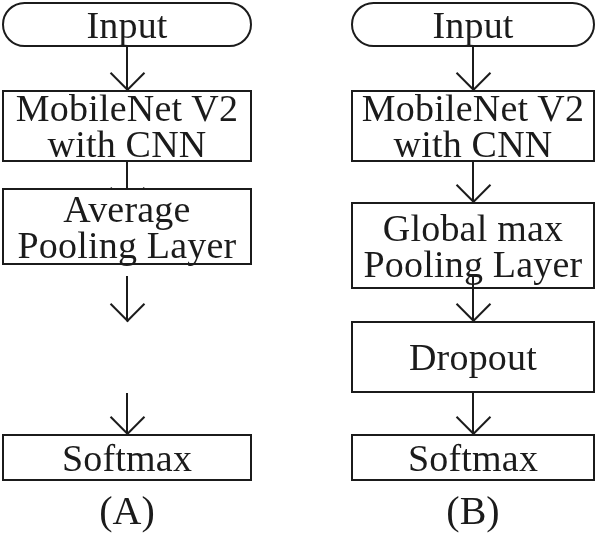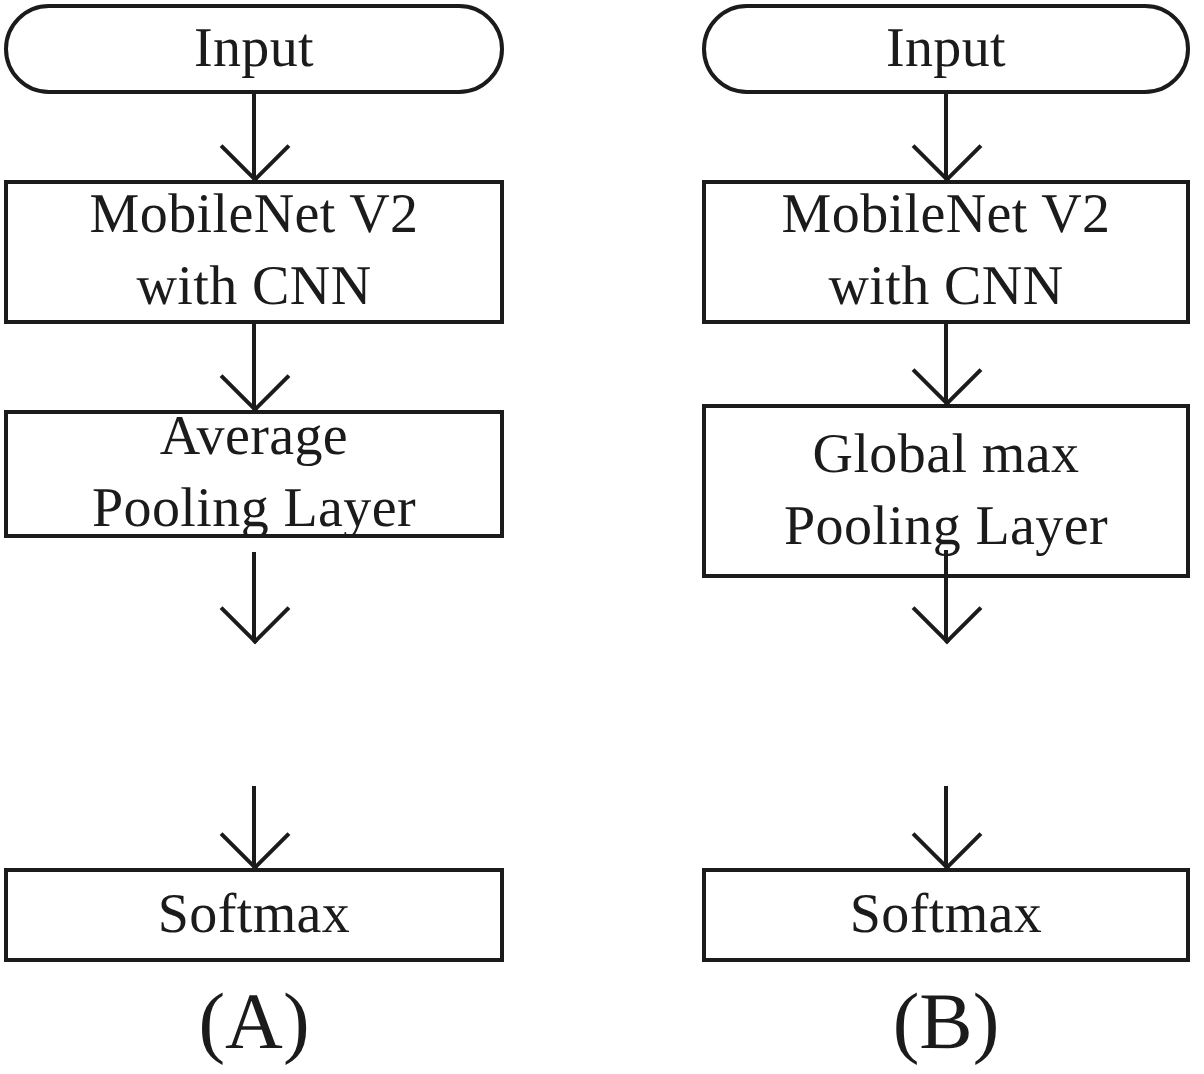--- a/index.html
+++ b/index.html
@@ -25,21 +25,21 @@
     position: absolute;
     left: 0; right: 0;
     border: 2.4px solid var(--ink);
     background: var(--paper);
     display: flex;
     align-items: center;
     justify-content: center;
     text-align: center;
   }
   .node .label {
-    font-size: 28px;
+    font-size: 38px;
     line-height: 36px;
     white-space: pre-line;
     letter-spacing: 0.2px;
   }
   .pill { border-radius: 23px; }
 
   .arrow {
     position: absolute;
     width: 36px;
     margin-left: -18px;
@@ -87,21 +87,21 @@
       <span class="label">Input</span>
     </div>
     <div class="arrow" style="top:47px; height:43px"></div>
 
     <div class="node" style="top:90px; height:72px">
       <span class="label">MobileNet V2
 with CNN</span>
     </div>
     <div class="arrow" style="top:162px; height:43px"></div>
 
-    <div class="node" style="top:205px; height:64px">
+    <div class="node" style="top:188px; height:77px">
       <span class="label">Average
 Pooling Layer</span>
     </div>
     <div class="arrow" style="top:276px; height:45px"></div>
 
     <div class="arrow" style="top:393px; height:41px"></div>
 
     <div class="node" style="top:434px; height:47px">
       <span class="label">Softmax</span>
     </div>
@@ -120,20 +120,23 @@
 with CNN</span>
     </div>
     <div class="arrow" style="top:162px; height:40px"></div>
 
     <div class="node" style="top:202px; height:87px">
       <span class="label">Global max
 Pooling Layer</span>
     </div>
     <div class="arrow" style="top:275px; height:46px"></div>
 
+    <div class="node" style="top:321px; height:72px">
+      <span class="label">Dropout</span>
+    </div>
     <div class="arrow" style="top:393px; height:41px"></div>
 
     <div class="node" style="top:434px; height:47px">
       <span class="label">Softmax</span>
     </div>
 
     <div class="caption">(B)</div>
   </section>
 
 </div>

